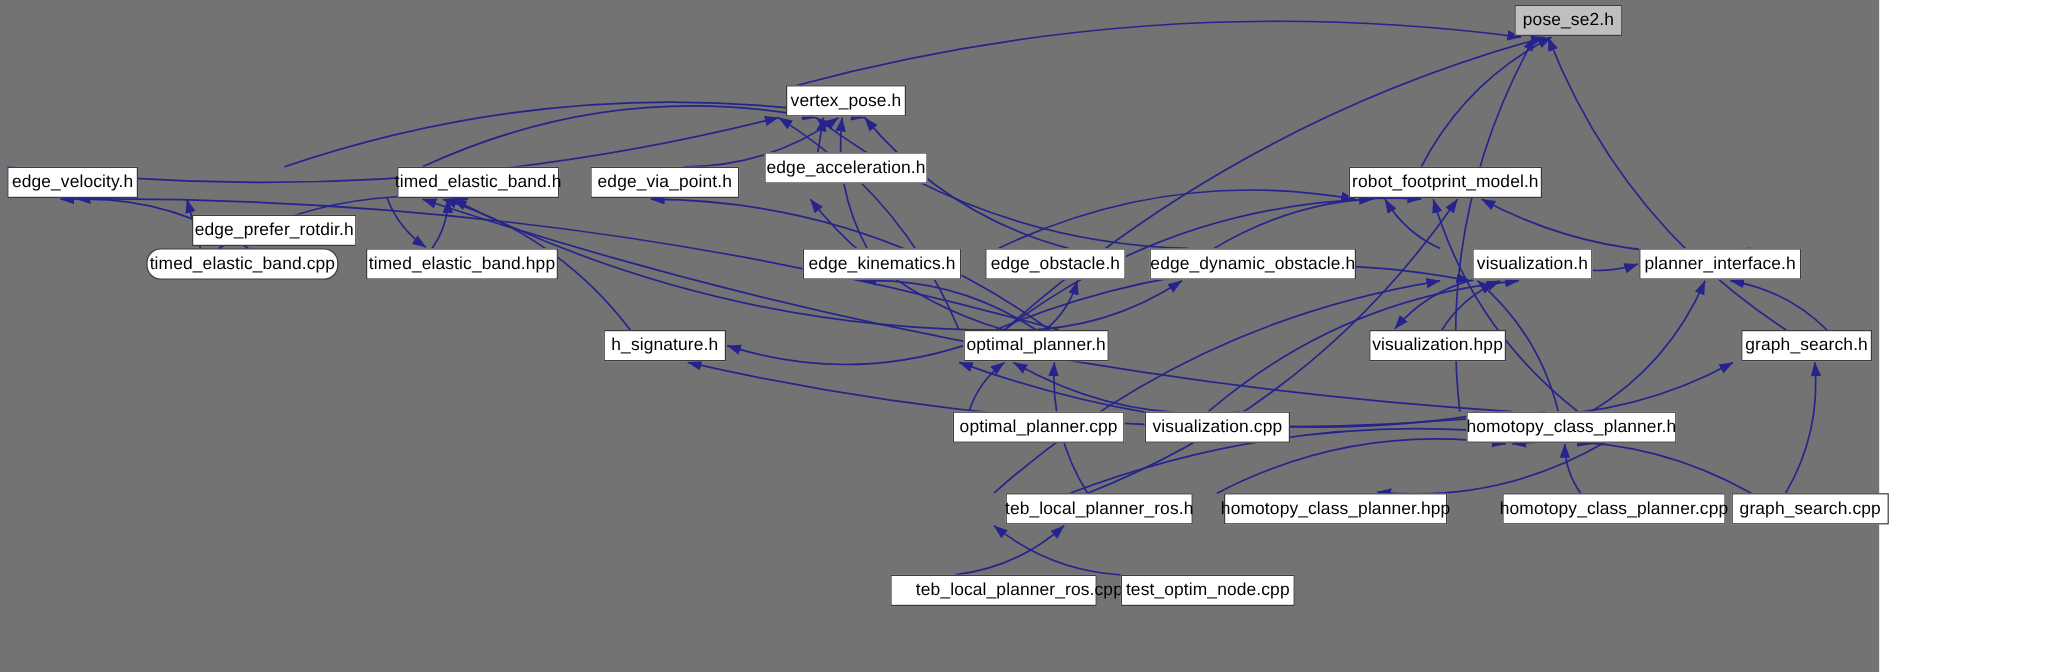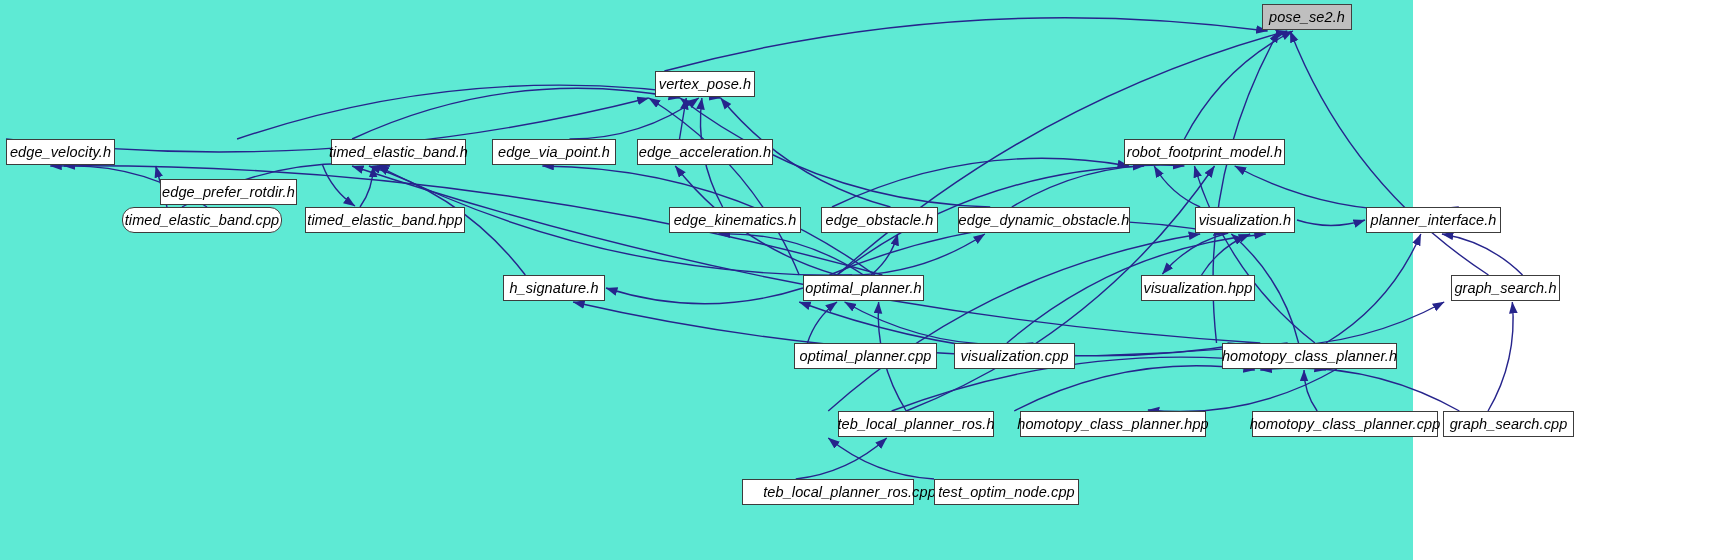--- a/index.html
+++ b/index.html
@@ -2,25 +2,24 @@
 <html><head>
 <meta charset="utf-8">
 <style>
   html, body {
     margin: 0;
     padding: 0;
     background: #ffffff;
   }
   #graph-root {
     position: relative;
-    width: 1413px;
+    width: 1566px;
     height: 560px;
-    background: #5eead4;
+    background: #737373;
     font-family: "Liberation Sans", sans-serif;
-    font-style: italic;
   }
   svg.edges {
     position: absolute;
     left: 0;
     top: 0;
     width: 1726px;
     height: 560px;
     overflow: visible;
   }
   .node {
@@ -118,28 +117,28 @@
         <path d="M 934 479 Q 874.565 475.42 828.25 438" fill="none" stroke="#26248c" stroke-width="1.4" marker-end="url(#arrow)"></path>
       </g>
   </svg>
   <div id="node-layer">
       <div class="node root" style="left: 1262px; top: 4px; width: 90px;">pose_se2.h</div>
       <div class="node thick" style="left: 655px; top: 71px; width: 100px;">vertex_pose.h</div>
       <div class="node thick" style="left: 6px; top: 139px; width: 109px;">edge_velocity.h</div>
       <div class="node thick" style="left: 160px; top: 139px; width: 137px; margin-top: 40px;">edge_prefer_rotdir.h</div>
       <div class="node thick" style="left: 331px; top: 139px; width: 135px;">timed_elastic_band.h</div>
       <div class="node thick" style="left: 492px; top: 139px; width: 124px;">edge_via_point.h</div>
-      <div class="node thick" style="left: 637px; top: 139px; width: 136px;">edge_acceleration.h</div>
+      <div class="node thick" style="left: 637px; top: 127px; width: 136px;">edge_acceleration.h</div>
       <div class="node thick" style="left: 1124px; top: 139px; width: 161px;">robot_footprint_model.h</div>
       <div class="node thick" style="left: 122px; top: 207px; width: 160px; border-radius: 12px;">timed_elastic_band.cpp</div>
       <div class="node thick" style="left: 305px; top: 207px; width: 160px;">timed_elastic_band.hpp</div>
       <div class="node thick" style="left: 669px; top: 207px; width: 132px;">edge_kinematics.h</div>
       <div class="node thick" style="left: 821px; top: 207px; width: 117px;">edge_obstacle.h</div>
       <div class="node thick" style="left: 958px; top: 207px; width: 172px;">edge_dynamic_obstacle.h</div>
-      <div class="node thick" style="left: 1195px; top: 207px; width: 100px;">visualization.h</div>
+      <div class="node thick" style="left: 1227px; top: 207px; width: 100px;">visualization.h</div>
       <div class="node thick" style="left: 1366px; top: 207px; width: 135px;">planner_interface.h</div>
       <div class="node thick" style="left: 503px; top: 275px; width: 102px; text-align: center;">h_signature.h</div>
       <div class="node thick" style="left: 803px; top: 275px; width: 121px;">optimal_planner.h</div>
       <div class="node thick" style="left: 1141px; top: 275px; width: 114px;">visualization.hpp</div>
       <div class="node thick" style="left: 1451px; top: 275px; width: 109px;">graph_search.h</div>
       <div class="node thick" style="left: 794px; top: 343px; width: 143px;">optimal_planner.cpp</div>
       <div class="node thick" style="left: 954px; top: 343px; width: 121px;">visualization.cpp</div>
       <div class="node thick" style="left: 1222px; top: 343px; width: 175px;">homotopy_class_planner.h</div>
       <div class="node thick" style="left: 838px; top: 411px; width: 156px;">teb_local_planner_ros.h</div>
       <div class="node thick" style="left: 1020px; top: 411px; width: 186px;">homotopy_class_planner.hpp</div>

